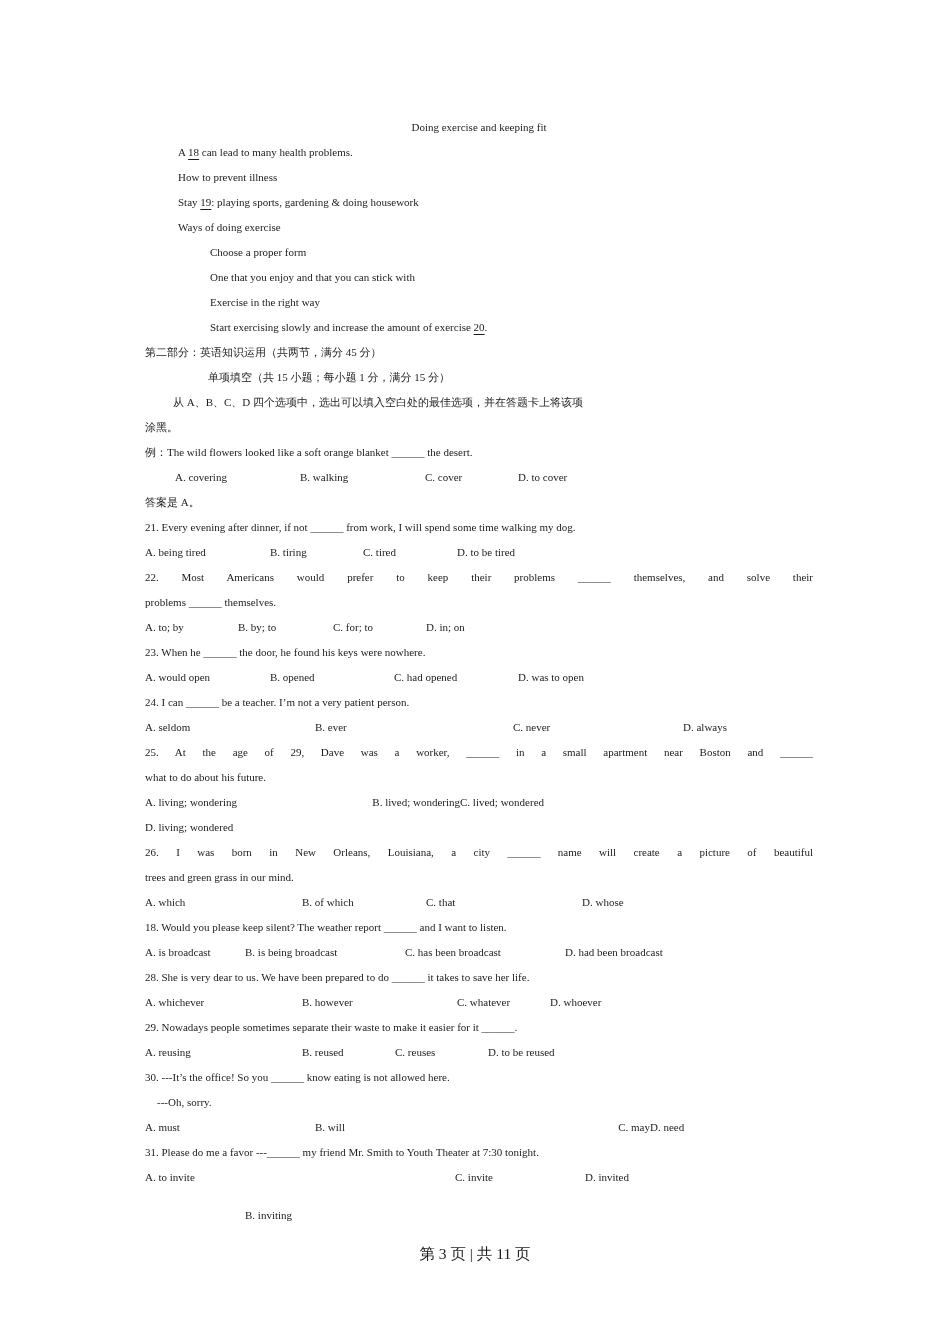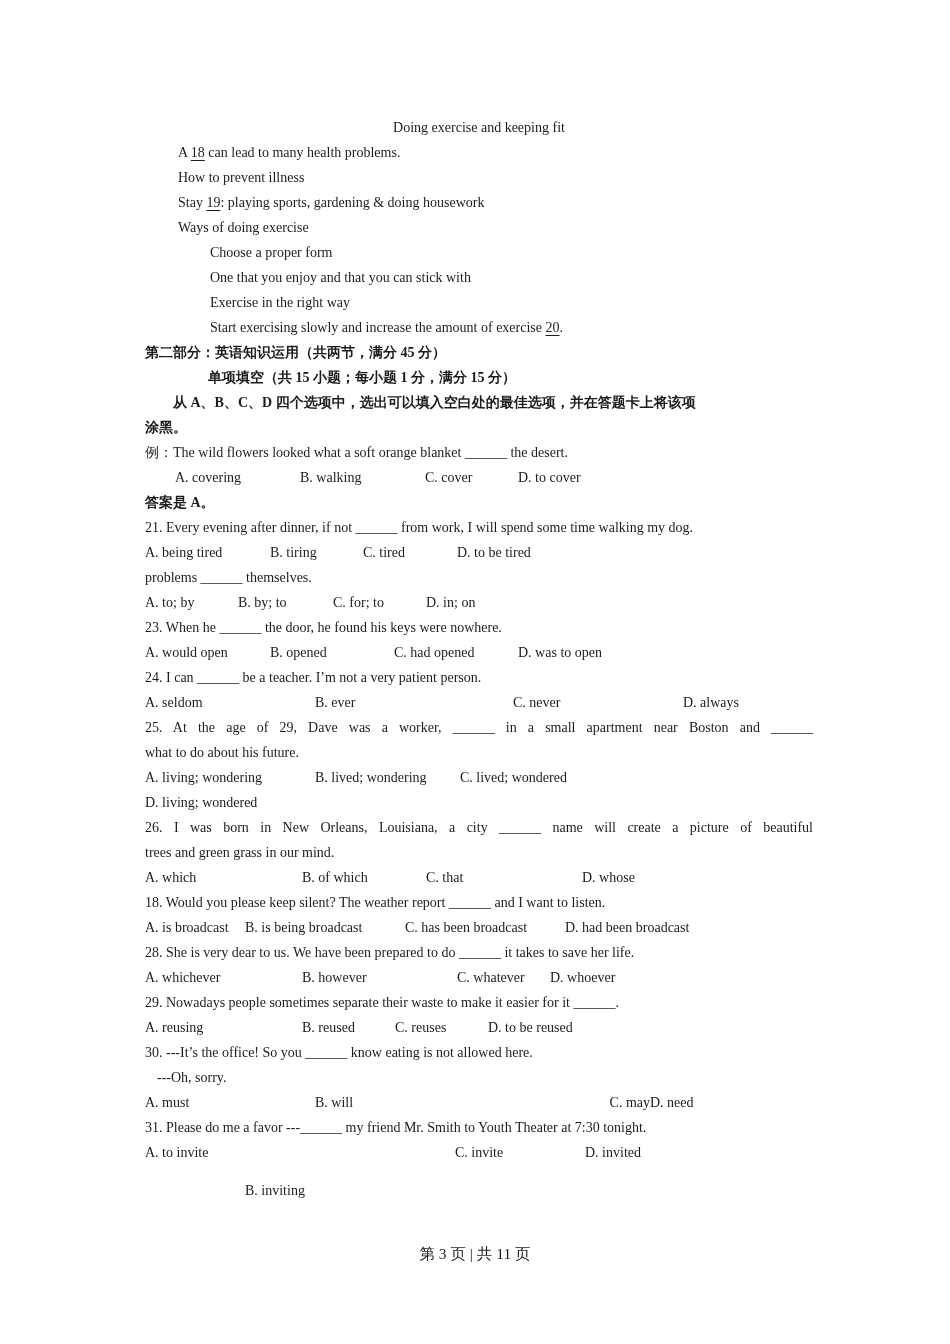--- a/index.html
+++ b/index.html
@@ -5,28 +5,28 @@
   html,body { margin:0; padding:0; }
   body {
     width:950px; height:1344px;
     background:#ffffff;
     font-family:"Liberation Serif","DejaVu Serif",serif;
     color:#1c1c1c;
   }
   .sheet { position:relative; width:950px; height:1344px; overflow:hidden; background:#ffffff; }
   .content { position:absolute; left:145px; top:115px; width:668px; }
   .line {
-    font-size:14px;
+    font-size:11px;
     line-height:25px;
     min-height:25px;
     white-space:pre-wrap;
   }
   .center { text-align:center; }
   .just { text-align:justify; text-align-last:justify; }
-  .cjk { white-space:nowrap;font-weight:bold; }
+  .cjk { white-space:nowrap; }
   .u { text-decoration:underline; text-underline-offset:3px; }
   .opts { white-space:nowrap; }
   .opt { display:inline-block; white-space:nowrap; vertical-align:top; }
   .footer {
     position:absolute; left:0; top:1243px; width:950px;
     text-align:center; font-size:15.5px; line-height:22px; color:#1c1c1c;
   }
 </style>
 </head>
 <body>
@@ -39,34 +39,35 @@
       <div class="line" style="padding-left: 33px;"><span>Stay </span><span class="u">19</span><span>: playing sports, gardening &amp; doing housework</span></div>
       <div class="line" style="padding-left: 33px;">Ways of doing exercise</div>
       <div class="line" style="padding-left: 65px;">Choose a proper form</div>
       <div class="line" style="padding-left: 65px;">One that you enjoy and that you can stick with</div>
       <div class="line" style="padding-left: 65px;">Exercise in the right way</div>
       <div class="line" style="padding-left: 65px;"><span>Start exercising slowly and increase the amount of exercise </span><span class="u">20</span><span>.</span></div>
       <div class="line cjk">第二部分：英语知识运用（共两节，满分 45 分）</div>
       <div class="line cjk" style="padding-left: 63px;">单项填空（共 15 小题；每小题 1 分，满分 15 分）</div>
       <div class="line cjk" style="padding-left: 28px;">从 A、B、C、D 四个选项中，选出可以填入空白处的最佳选项，并在答题卡上将该项</div>
       <div class="line cjk">涂黑。</div>
-      <div class="line">例：The wild flowers looked what a soft orange blanket ______ the desert.</div>
+      <div class="line">例：The wild flowers looked like a soft orange blanket ______ the desert.</div>
       <div class="line opts" style="padding-left: 30px;"><span class="opt" style="min-width: 125px;">A. covering</span><span class="opt" style="min-width: 125px;">B. walking</span><span class="opt" style="min-width: 93px;">C. cover</span><span class="opt">D. to cover</span></div>
       <div class="line cjk">答案是 A。</div>
       <div class="line">21. Every evening after dinner, if not ______ from work, I will spend some time walking my dog.</div>
       <div class="line opts"><span class="opt" style="min-width: 125px;">A. being tired</span><span class="opt" style="min-width: 93px;">B. tiring</span><span class="opt" style="min-width: 94px;">C. tired</span><span class="opt">D. to be tired</span></div>
+      <div class="line just">22. Most Americans would prefer to keep their problems ______ themselves, and solve their</div>
       <div class="line">problems ______ themselves.</div>
       <div class="line opts"><span class="opt" style="min-width: 93px;">A. to; by</span><span class="opt" style="min-width: 95px;">B. by; to</span><span class="opt" style="min-width: 93px;">C. for; to</span><span class="opt">D. in; on</span></div>
       <div class="line">23. When he ______ the door, he found his keys were nowhere.</div>
       <div class="line opts"><span class="opt" style="min-width: 125px;">A. would open</span><span class="opt" style="min-width: 124px;">B. opened</span><span class="opt" style="min-width: 124px;">C. had opened</span><span class="opt">D. was to open</span></div>
       <div class="line">24. I can ______ be a teacher. I’m not a very patient person.</div>
       <div class="line opts"><span class="opt" style="min-width: 170px;">A. seldom</span><span class="opt" style="min-width: 198px;">B. ever</span><span class="opt" style="min-width: 170px;">C. never</span><span class="opt">D. always</span></div>
       <div class="line just">25. At the age of 29, Dave was a worker, ______ in a small apartment near Boston and ______</div>
       <div class="line">what to do about his future.</div>
-      <div class="line opts"><span class="opt" style="min-width: 170px;">A. living; wondering</span><span class="opt" style="min-width: 145px;">B. lived; wondering</span><span class="opt">C. lived; wondered</span></div>
+      <div class="line opts"><span class="opt" style="min-width: 170px;">A. living; wondering</span><span class="opt" style="min-width: 145px; text-align: right;">B. lived; wondering</span><span class="opt">C. lived; wondered</span></div>
       <div class="line">D. living; wondered</div>
       <div class="line just">26. I was born in New Orleans, Louisiana, a city ______ name will create a picture of beautiful</div>
       <div class="line">trees and green grass in our mind.</div>
       <div class="line opts"><span class="opt" style="min-width: 157px;">A. which</span><span class="opt" style="min-width: 124px;">B. of which</span><span class="opt" style="min-width: 156px;">C. that</span><span class="opt">D. whose</span></div>
       <div class="line">18. Would you please keep silent? The weather report ______ and I want to listen.</div>
       <div class="line opts"><span class="opt" style="min-width: 100px;">A. is broadcast</span><span class="opt" style="min-width: 160px;">B. is being broadcast</span><span class="opt" style="min-width: 160px;">C. has been broadcast</span><span class="opt">D. had been broadcast</span></div>
       <div class="line">28. She is very dear to us. We have been prepared to do ______ it takes to save her life.</div>
       <div class="line opts"><span class="opt" style="min-width: 157px;">A. whichever</span><span class="opt" style="min-width: 155px;">B. however</span><span class="opt" style="min-width: 93px;">C. whatever</span><span class="opt">D. whoever</span></div>
       <div class="line">29. Nowadays people sometimes separate their waste to make it easier for it ______.</div>
       <div class="line opts"><span class="opt" style="min-width: 157px;">A. reusing</span><span class="opt" style="min-width: 93px;">B. reused</span><span class="opt" style="min-width: 93px;">C. reuses</span><span class="opt">D. to be reused</span></div>

